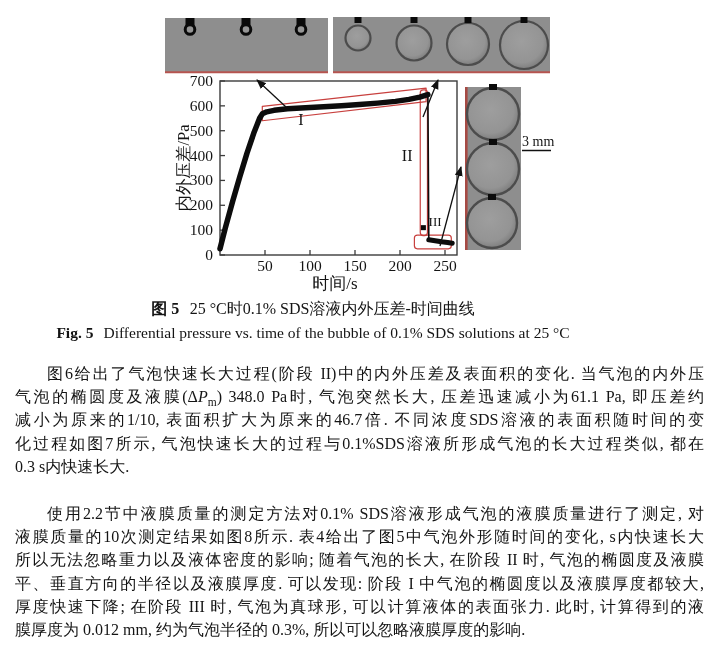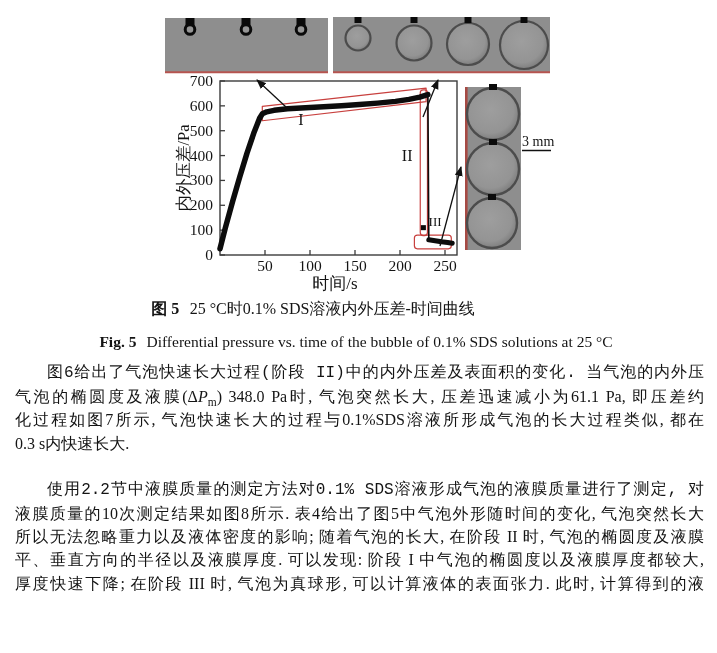--- a/index.html
+++ b/index.html
@@ -2,26 +2,26 @@
 <html><head>
 <meta charset="utf-8">
 <style>
   html,body{margin:0;padding:0;background:#ffffff;}
   .page{position:relative;width:717px;height:653px;background:#ffffff;overflow:hidden;
         font-family:"Liberation Serif","DejaVu Serif",serif;color:#141414;}
   #figure-svg{position:absolute;left:0;top:0;}
   .cap{position:absolute;left:0;width:626px;text-align:center;white-space:nowrap;}
   .cap .b{font-weight:bold;margin-right:.65em;}
   .cap-zh{top:299px;font-size:16px;}
-  .cap-en{top:333px;font-size:15.5px;padding-left:43px;}
+  .cap-en{top:324px;font-size:15.5px;}
   .body-text{position:absolute;left:15px;right:13px;top:362px;font-size:16px;line-height:23.2px;}
   .para{margin:0;}
   .para + .para{margin-top:24px;}
   .line{text-align:justify;text-align-last:justify;}
-  .line.first{text-indent:2em;font-family:Liberation Mono, monospace;}
+  .line.first{text-indent:2em;}
   .line.last{text-align-last:auto;}
   .it{font-style:italic;}
   .subm{vertical-align:sub;font-size:0.72em;line-height:0;}
 </style>
 </head>
 <body>
 
 <div class="page">
 
   <svg id="figure-svg" width="717" height="296">
@@ -121,25 +121,27 @@
     <span class="b">图 5</span><span>25 °C时0.1% SDS溶液内外压差-时间曲线</span>
   </div>
   <div class="cap cap-en">
     <span class="b">Fig. 5</span><span>Differential pressure vs. time of the bubble of 0.1% SDS solutions at 25 °C</span>
   </div>
 
   <div class="body-text" id="body-text">
       <div class="para">
         <div class="line first">图6给出了气泡快速长大过程(阶段 II)中的内外压差及表面积的变化. 当气泡的内外压</div>
         <div class="line"><span>气泡的椭圆度及液膜(Δ</span><span class="it">P</span><span class="subm">m</span><span>) 348.0 Pa时, 气泡突然长大, 压差迅速减小为61.1 Pa, 即压差约</span></div>
+        <div class="line">减小为原来的1/10, 表面积扩大为原来的46.7倍. 不同浓度SDS溶液的表面积随时间的变</div>
         <div class="line">化过程如图7所示, 气泡快速长大的过程与0.1%SDS溶液所形成气泡的长大过程类似, 都在</div>
         <div class="line last">0.3 s内快速长大.</div>
       </div>
       <div class="para">
         <div class="line first">使用2.2节中液膜质量的测定方法对0.1% SDS溶液形成气泡的液膜质量进行了测定, 对</div>
-        <div class="line">液膜质量的10次测定结果如图8所示. 表4给出了图5中气泡外形随时间的变化, 气泡突然长大</div>
+        <div class="line">液膜质量的10次测定结果如图8所示. 表4给出了图5中气泡外形随时间的变化, s内快速长大</div>
         <div class="line">所以无法忽略重力以及液体密度的影响; 随着气泡的长大, 在阶段 II 时, 气泡的椭圆度及液膜</div>
         <div class="line">平、垂直方向的半径以及液膜厚度. 可以发现: 阶段 I 中气泡的椭圆度以及液膜厚度都较大,</div>
         <div class="line">厚度快速下降; 在阶段 III 时, 气泡为真球形, 可以计算液体的表面张力. 此时, 计算得到的液</div>
+        <div class="line last">膜厚度为 0.012 mm, 约为气泡半径的 0.3%, 所以可以忽略液膜厚度的影响.</div>
       </div>
     </div>
 
 </div>
 
 </body></html>

